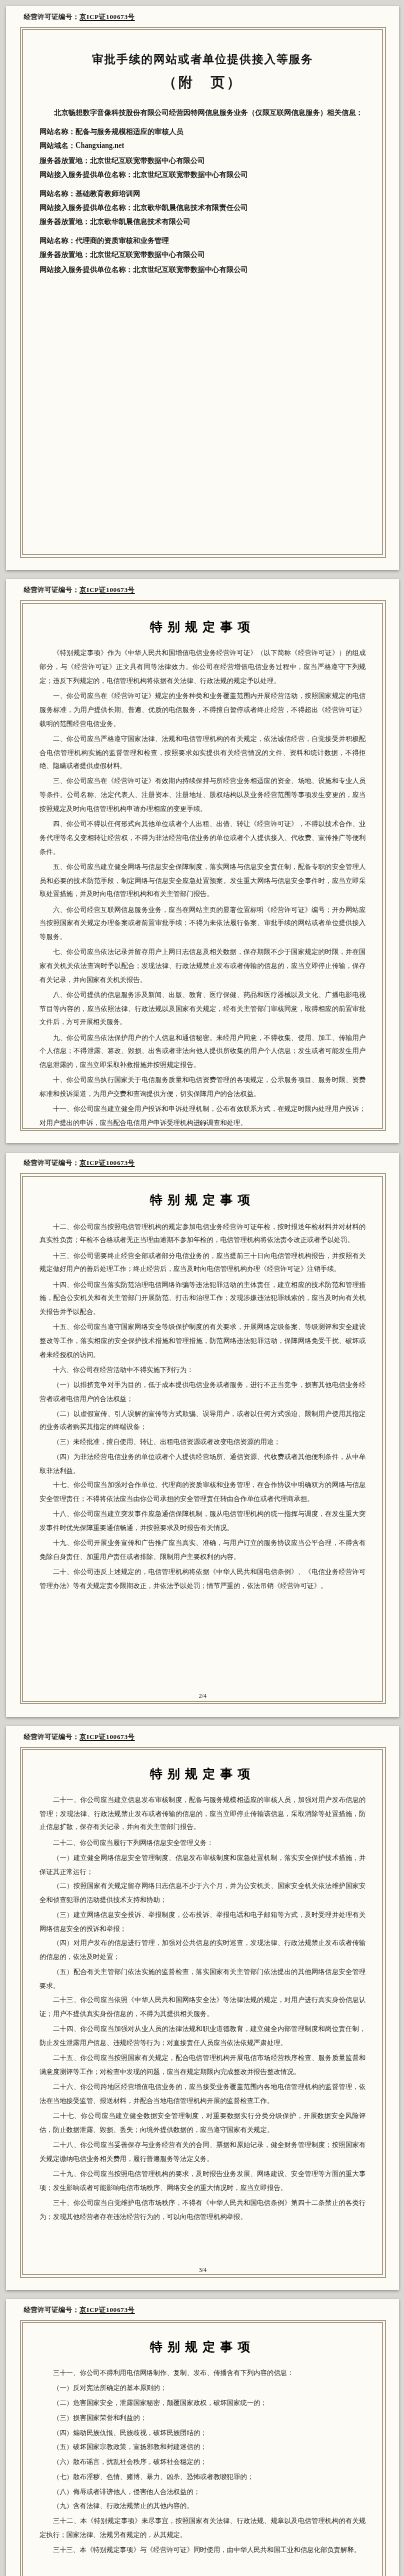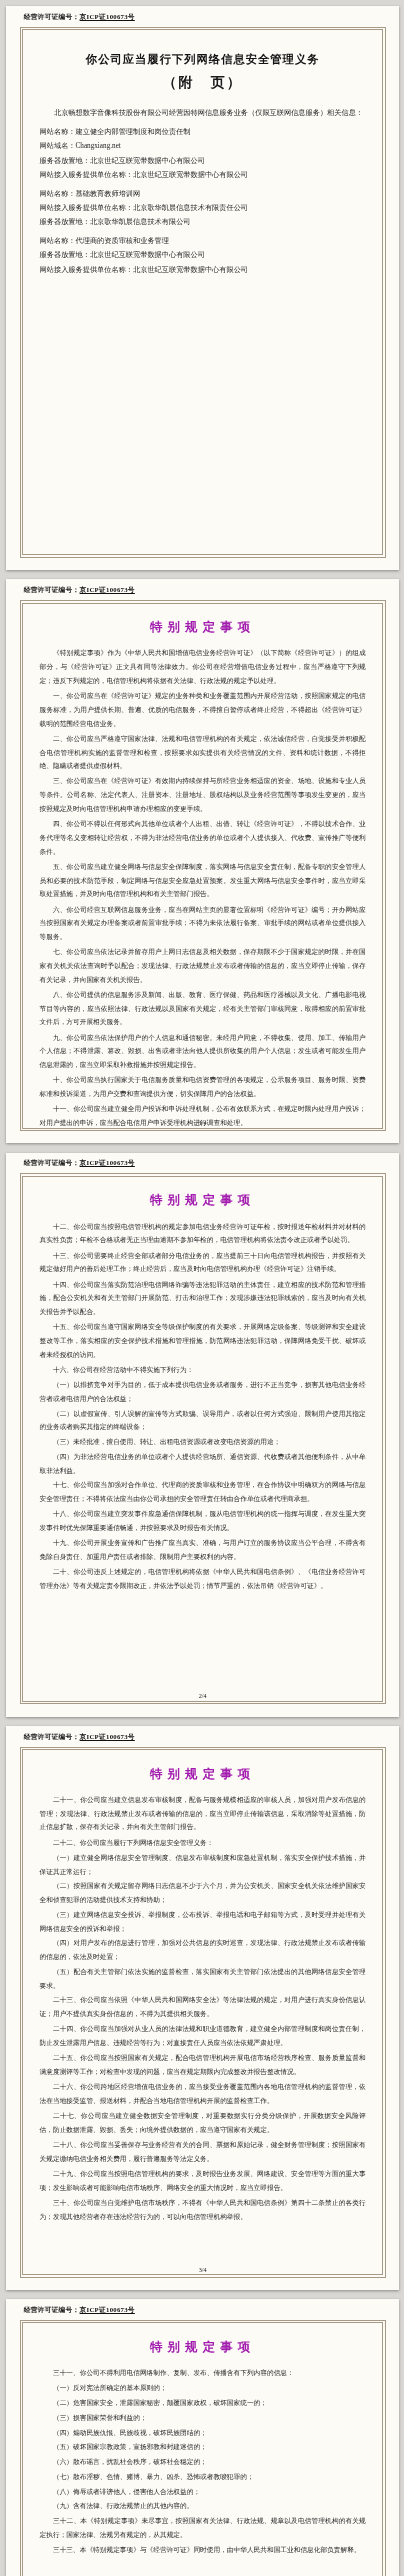--- a/index.html
+++ b/index.html
@@ -56,33 +56,33 @@
   .p1-subtitle {
     text-align: center;
     font-size: 14px;
     font-weight: bold;
     margin-top: 7.2px;
     letter-spacing: 2.1px;
   }
   .p1-body {
     margin-top: 14.4px;
     font-size: 7.2px;
-    font-weight: normal;
+    font-weight: bold;
     line-height: 2.0;
     color: #1c1c1c;
   }
   .p1-intro { margin: 0 0 4.1px; text-indent: 2em; }
   .entry.new-group { margin-top: 4px; }
   .prov-title {
     margin: 2.1px 0 10.3px;
     text-align: center;
     font-size: 12.4px;
     font-weight: bold;
     letter-spacing: 5.2px;
-    color: #a21caf;
+    color: #000000;
   }
   .prov-body {
     font-size: 6.7px;
     line-height: 2.05;
     text-align: justify;
     color: #1c1c1c;
   }
   .para { margin: 0 0 1.5px; text-indent: 2em; }
   .para.list-item { margin: 0 0 1px; }
   .page-footer {
@@ -97,26 +97,26 @@
 <body>
 
 <div class="doc">
 
   <section class="page">
     <div class="lic-header">
       <span>经营许可证编号：</span><span class="lic-number">京ICP证100673号</span>
     </div>
     <div class="frame">
       <div class="frame-inner">
-        <h1 class="p1-title">你公司应当履行下列网络信息安全管理义务</h1>
+        <h1 class="p1-title">审批手续的网站或者单位提供接入等服务</h1>
         <div class="p1-subtitle">（附　页）</div>
         <div class="p1-body">
           <p class="p1-intro">北京畅想数字音像科技股份有限公司经营因特网信息服务业务（仅限互联网信息服务）相关信息：</p>
           <div>
-              <div class="entry"><span>网站名称：</span><span>建立健全内部管理制度和岗位责任制</span></div>
+              <div class="entry"><span>网站名称：</span><span>配备与服务规模相适应的审核人员</span></div>
               <div class="entry"><span>网站域名：</span><span>Changxiang.net</span></div>
               <div class="entry"><span>服务器放置地：</span><span>北京世纪互联宽带数据中心有限公司</span></div>
               <div class="entry"><span>网站接入服务提供单位名称：</span><span>北京世纪互联宽带数据中心有限公司</span></div>
               <div class="entry new-group"><span>网站名称：</span><span>基础教育教师培训网</span></div>
               <div class="entry"><span>网站接入服务提供单位名称：</span><span>北京歌华凯晨信息技术有限责任公司</span></div>
               <div class="entry"><span>服务器放置地：</span><span>北京歌华凯晨信息技术有限公司</span></div>
               <div class="entry new-group"><span>网站名称：</span><span>代理商的资质审核和业务管理</span></div>
               <div class="entry"><span>服务器放置地：</span><span>北京世纪互联宽带数据中心有限公司</span></div>
               <div class="entry"><span>网站接入服务提供单位名称：</span><span>北京世纪互联宽带数据中心有限公司</span></div>
             </div>

